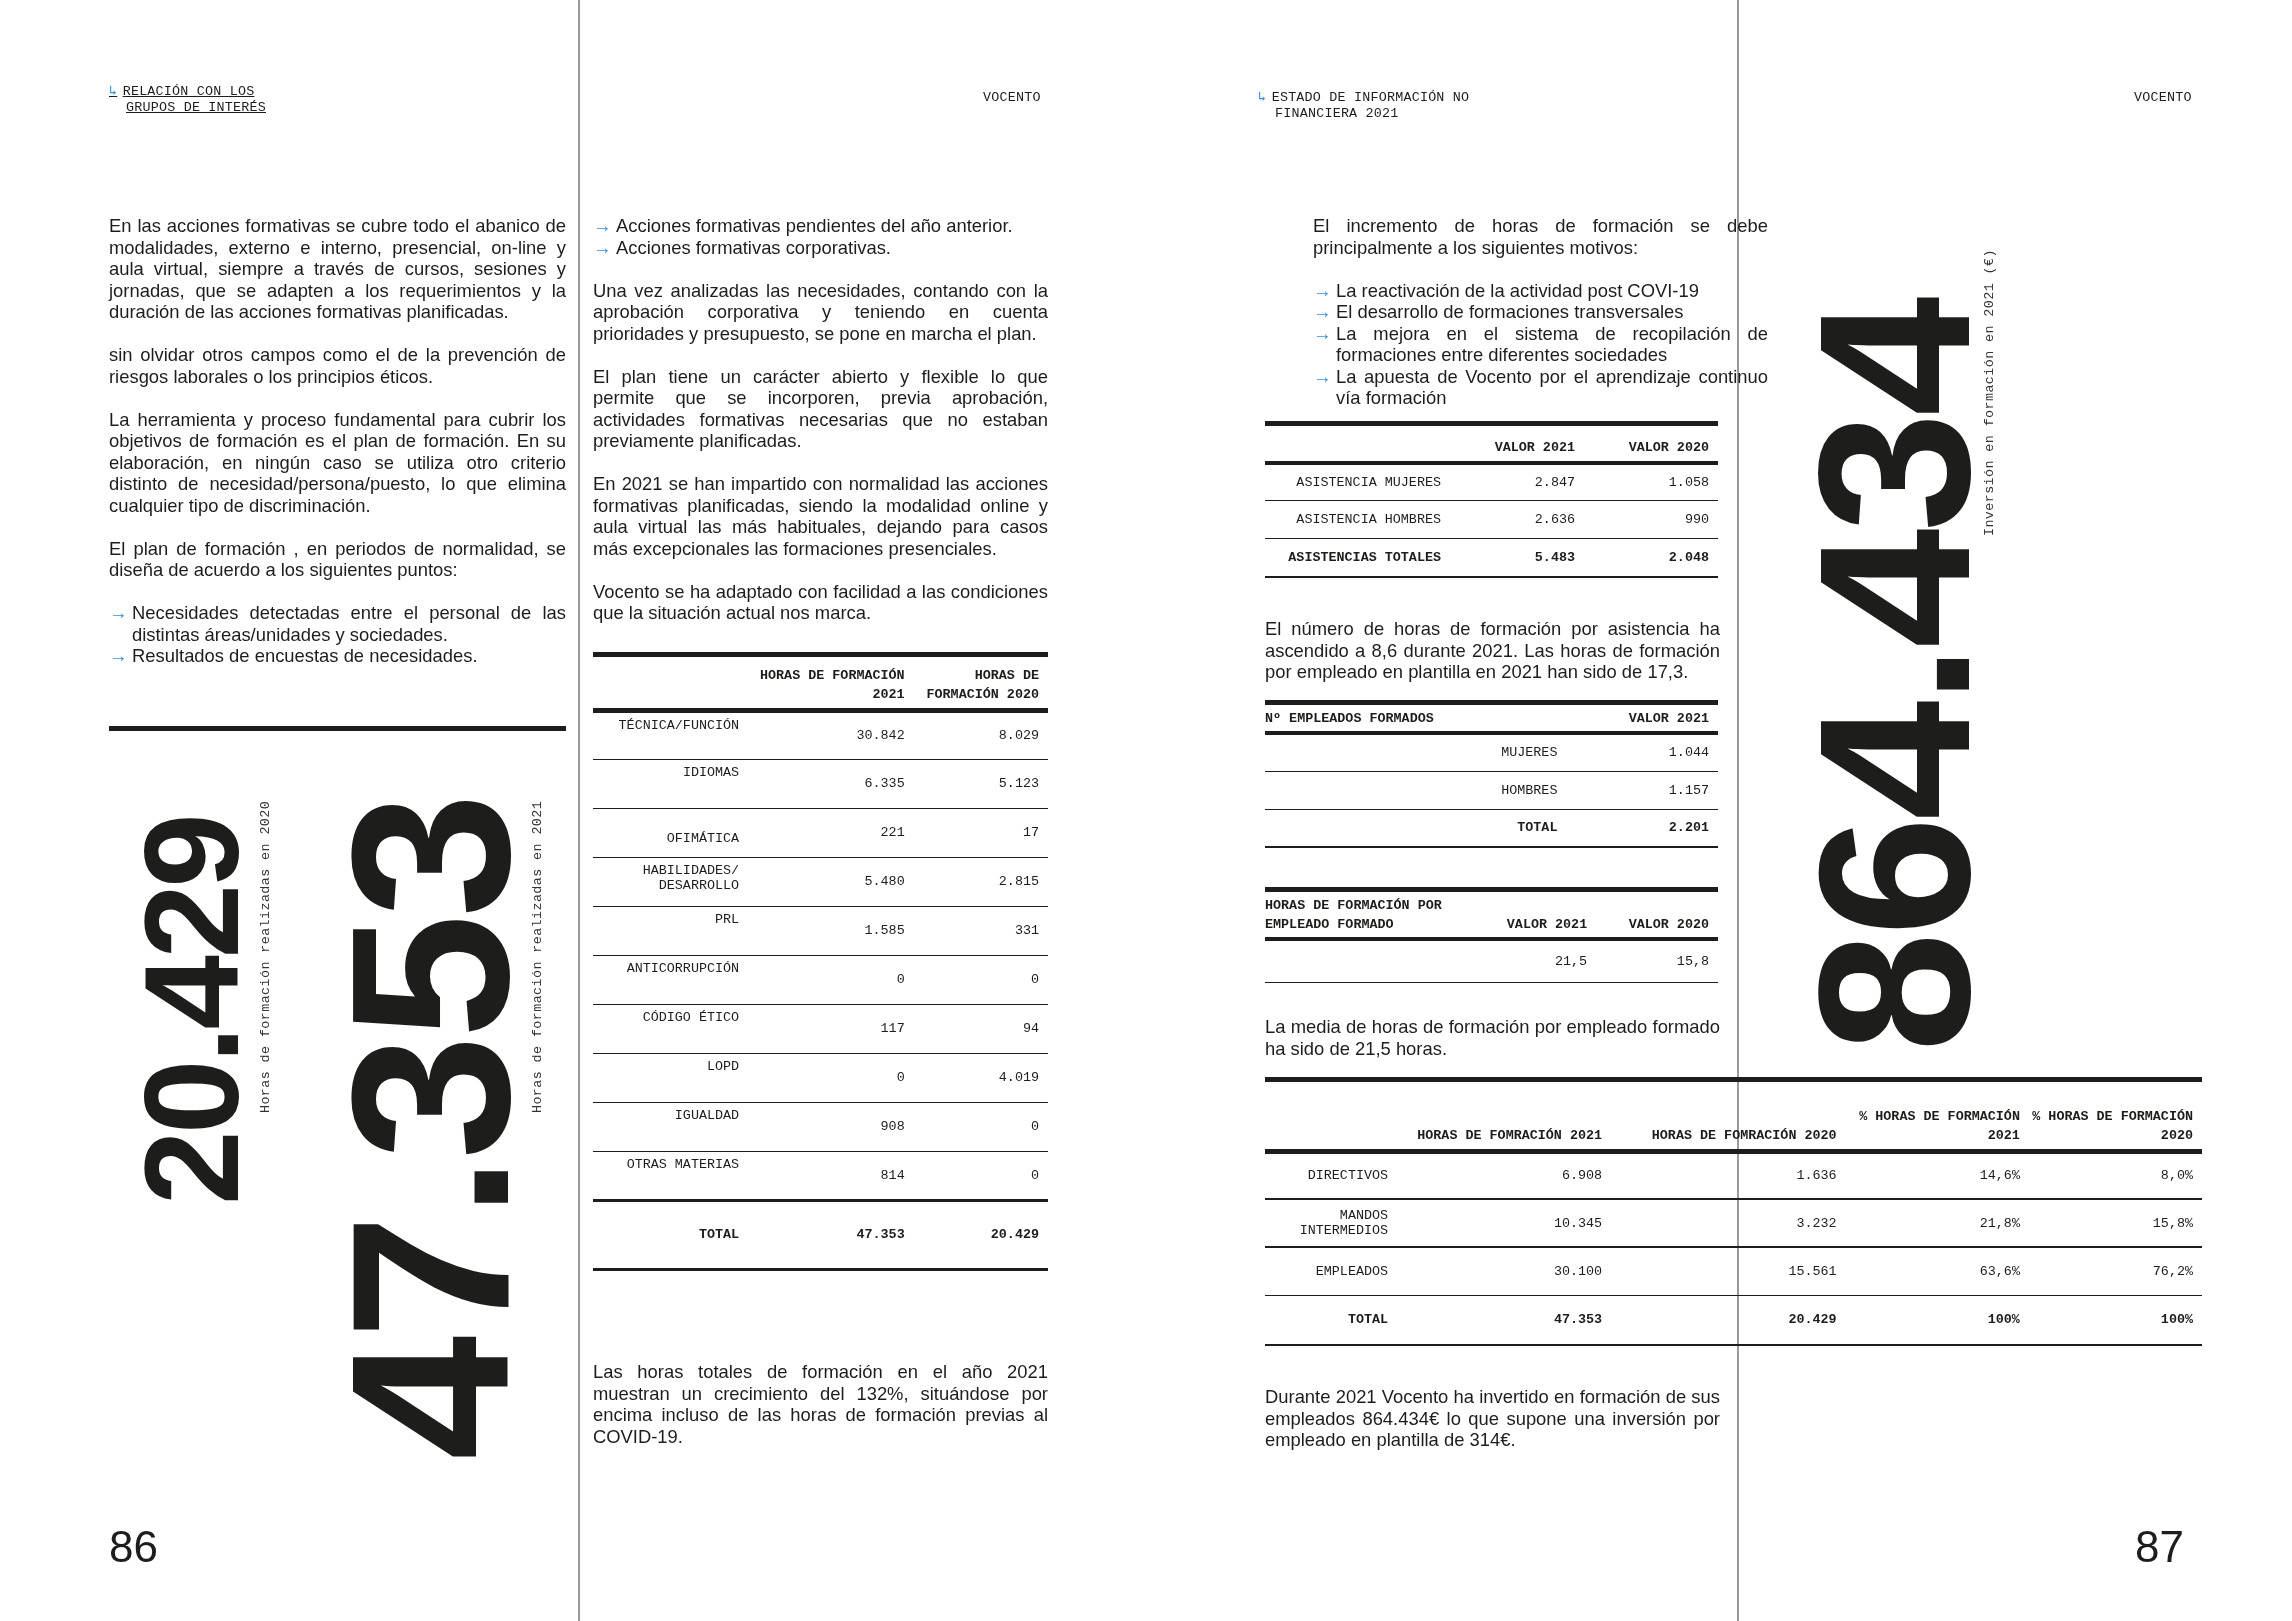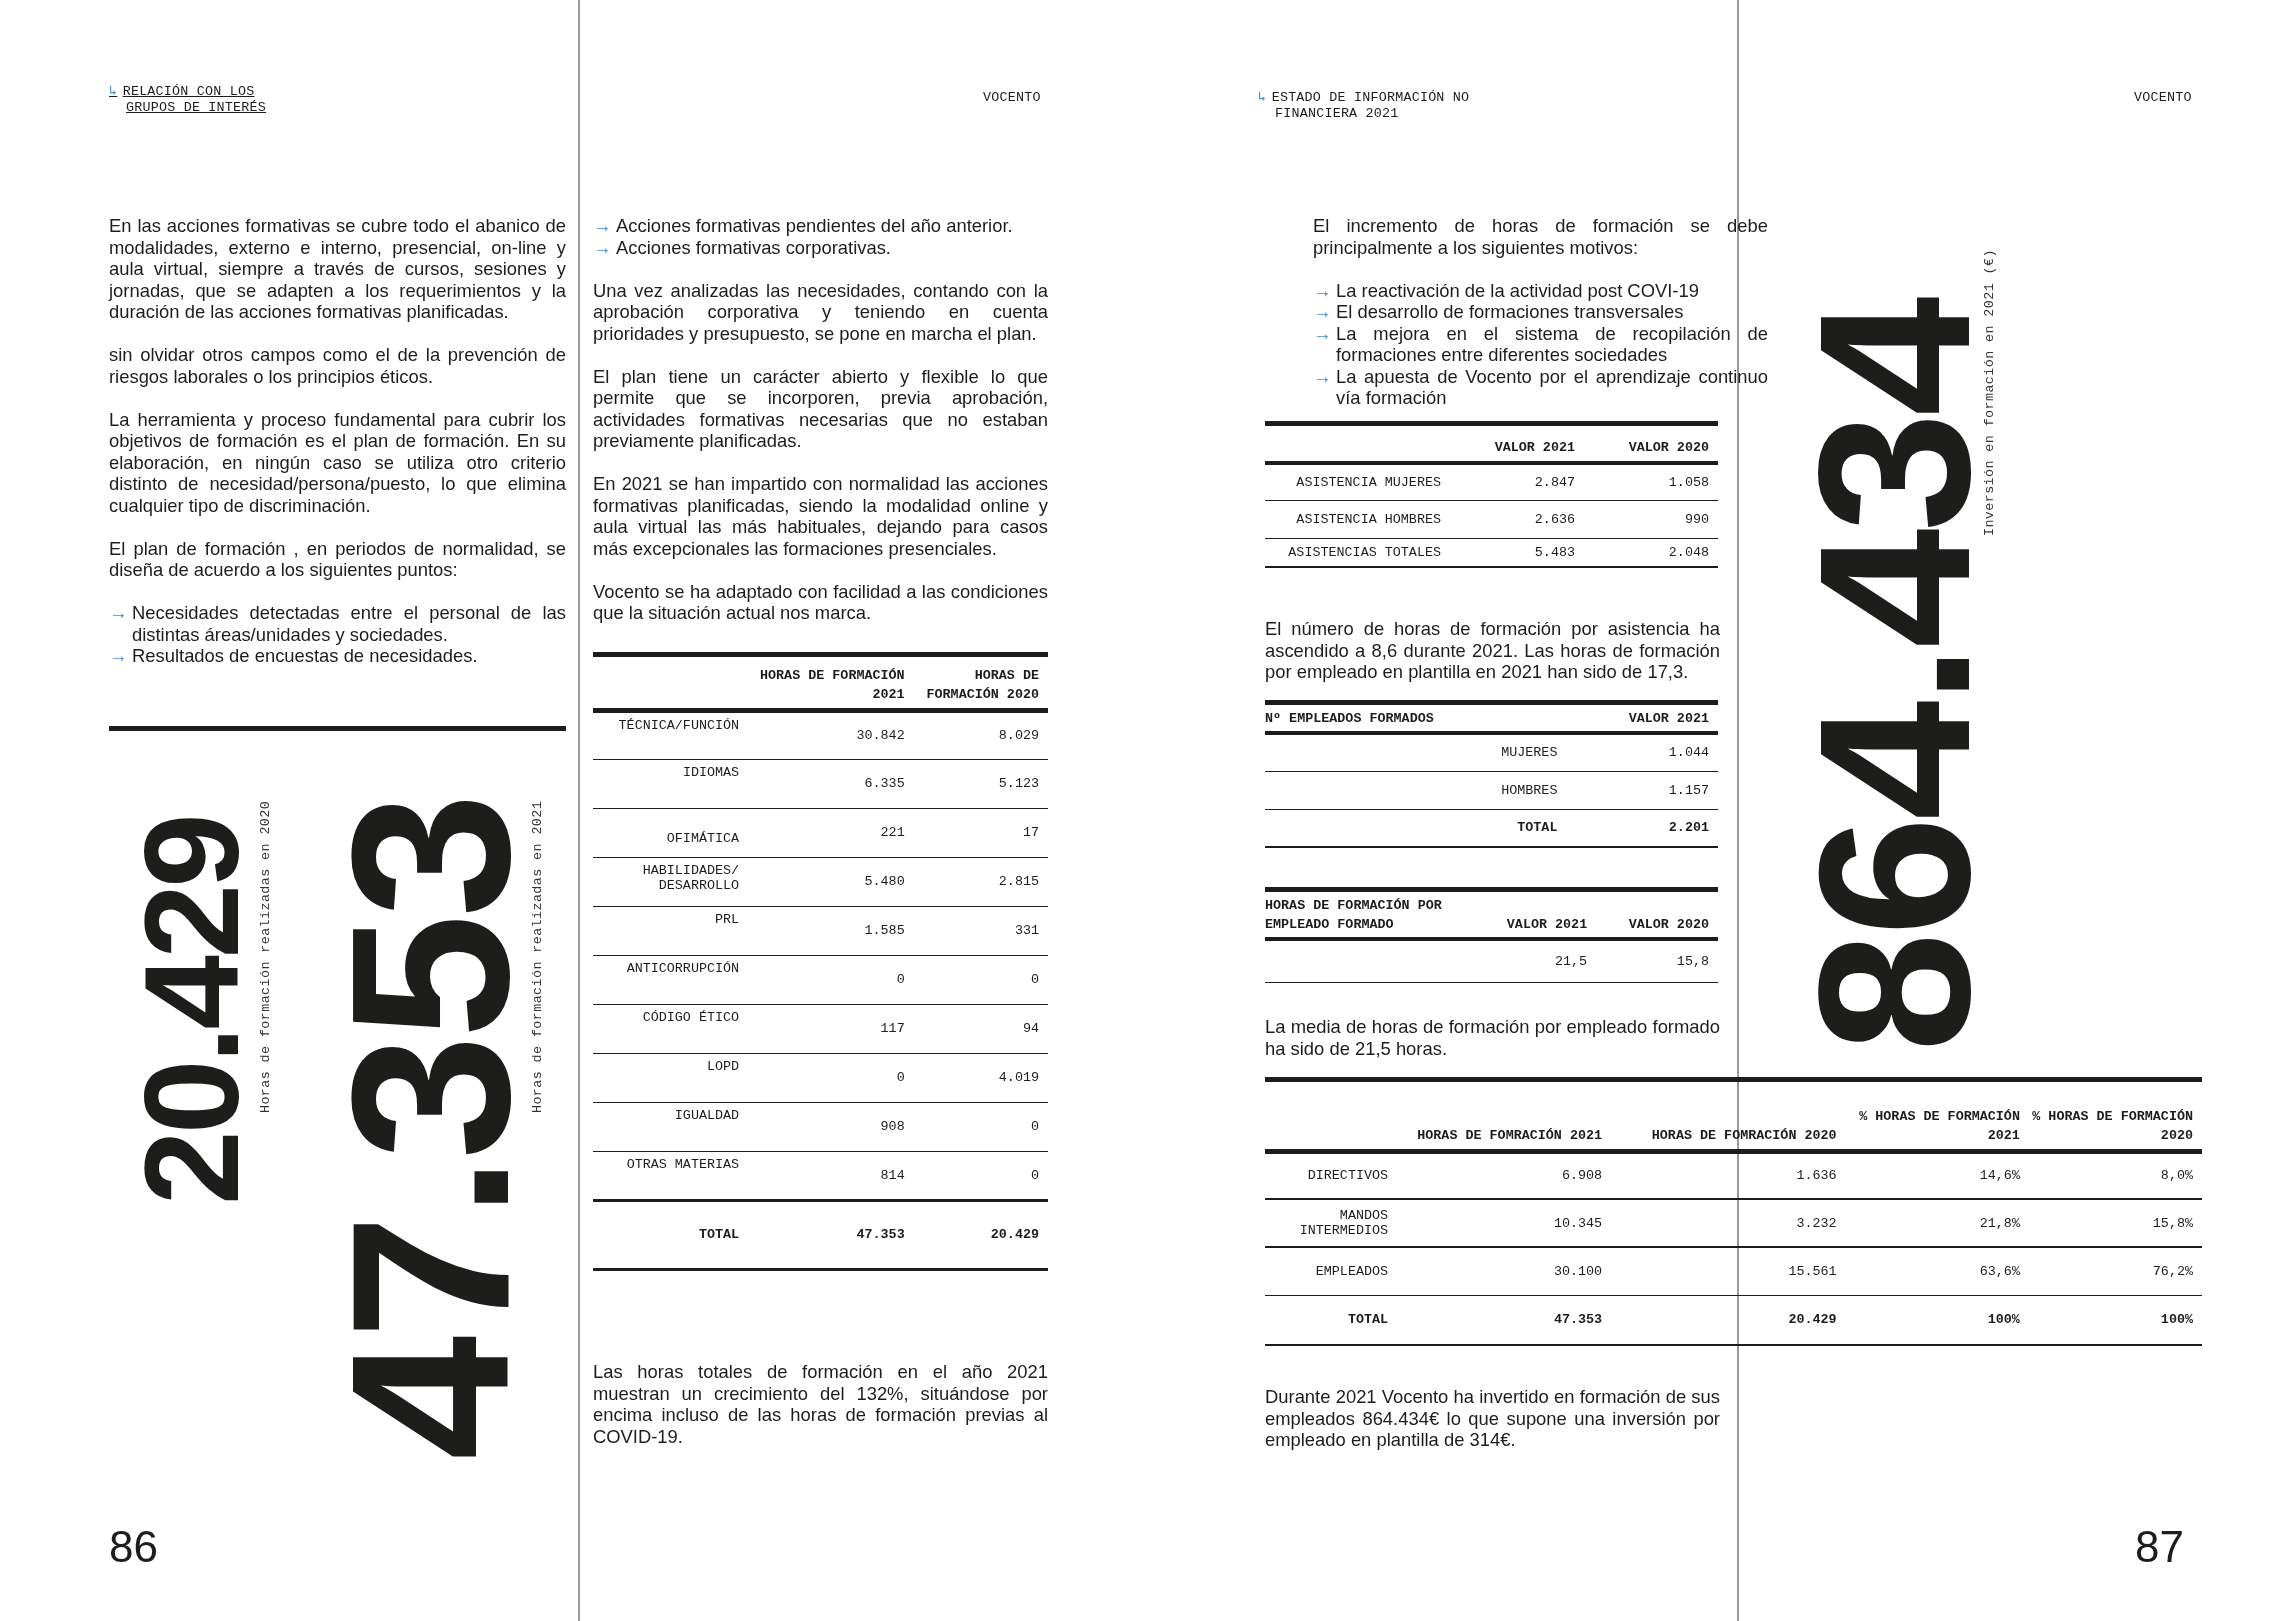--- a/index.html
+++ b/index.html
@@ -167,21 +167,21 @@
       <tr style="height:38px;border-bottom:1.8px solid #1d1d1b;">
           <td class="l">ASISTENCIA MUJERES</td>
           <td>2.847</td>
           <td>1.058</td>
         </tr>
       <tr style="height:38px;border-bottom:1.8px solid #1d1d1b;">
           <td class="l">ASISTENCIA HOMBRES</td>
           <td>2.636</td>
           <td>990</td>
         </tr>
-      <tr style="height:28px;border-bottom:2.7px solid #1d1d1b;font-weight:normal;margin-left:40px;">
+      <tr style="height:38px;border-bottom:2.7px solid #1d1d1b;font-weight:bold;margin-left:40px;">
           <td class="l">ASISTENCIAS TOTALES</td>
           <td>5.483</td>
           <td>2.048</td>
         </tr>
     </tbody>
   </table>
 </div>
 
 <div class="abs body-text" style="left:1265px;top:618px;width:455px;">El número de horas de formación por asistencia ha ascendido a 8,6 durante 2021. Las horas de formación por empleado en plantilla en 2021 han sido de 17,3.</div>
 

